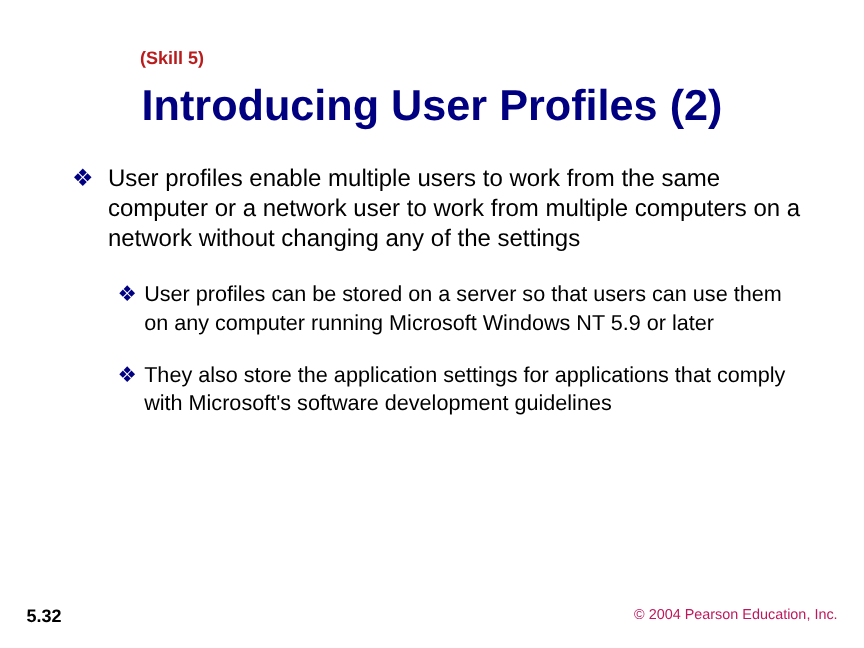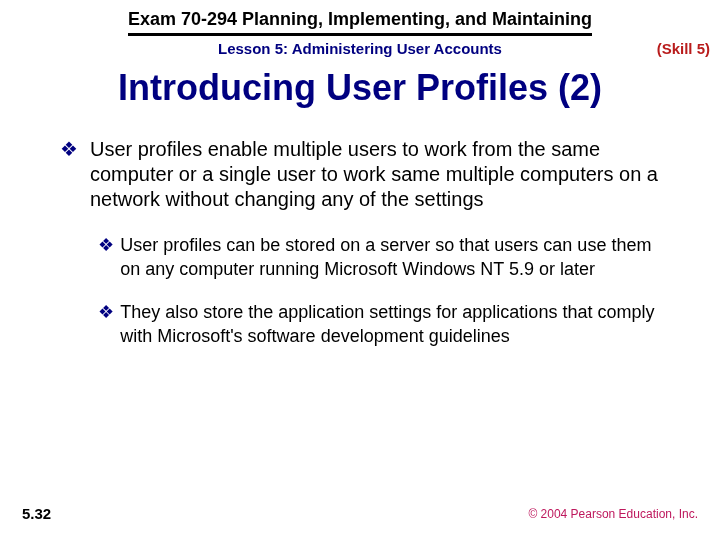--- a/index.html
+++ b/index.html
@@ -82,53 +82,52 @@
     flex-shrink: 0;
   }
   .footer {
     position: absolute;
     bottom: 18px;
     left: 0;
     width: 100%;
     padding: 0 22px;
     display: flex;
     justify-content: space-between;
-    align-items: center;
+    align-items: flex-start;
   }
   .page-num {
     font-size: 15px;
     font-weight: bold;
     color: #000;
   }
   .copyright {
     font-size: 12px;
     color: #be185d;
   }
 </style>
 </head>
 <body>
 
 <div class="header">
   <div class="header-title">
-    <span>Exam 70-294 Planning, Implementing, and Maintaining</span><br>
+    <br>
   </div>
 </div>
 
 <div class="subhead">
   <div class="skill-spacer"></div>
-  <div class="lesson">Lesson 5: Administering User Accounts</div>
   <div class="skill">(Skill 5)</div>
 </div>
 
 <div class="main-title">Introducing User Profiles (2)</div>
 
 <div class="content">
   <div class="bullet-l1">
     <span class="marker">❖</span>
-    <span>User profiles enable multiple users to work from the same computer or a single user to work same multiple computers on a network without changing any of the settings</span>
+    <span>User profiles enable multiple users to work from the same computer or a network user to work from multiple computers on a network without changing any of the settings</span>
   </div>
   <div class="sub">
     <div class="bullet-l2">
       <span class="marker">❖</span>
       <span>User profiles can be stored on a server so that users can use them on any computer running Microsoft Windows NT 5.9 or later</span>
     </div>
     <div class="bullet-l2">
       <span class="marker">❖</span>
       <span>They also store the application settings for applications that comply with Microsoft's software development guidelines</span>
     </div>

